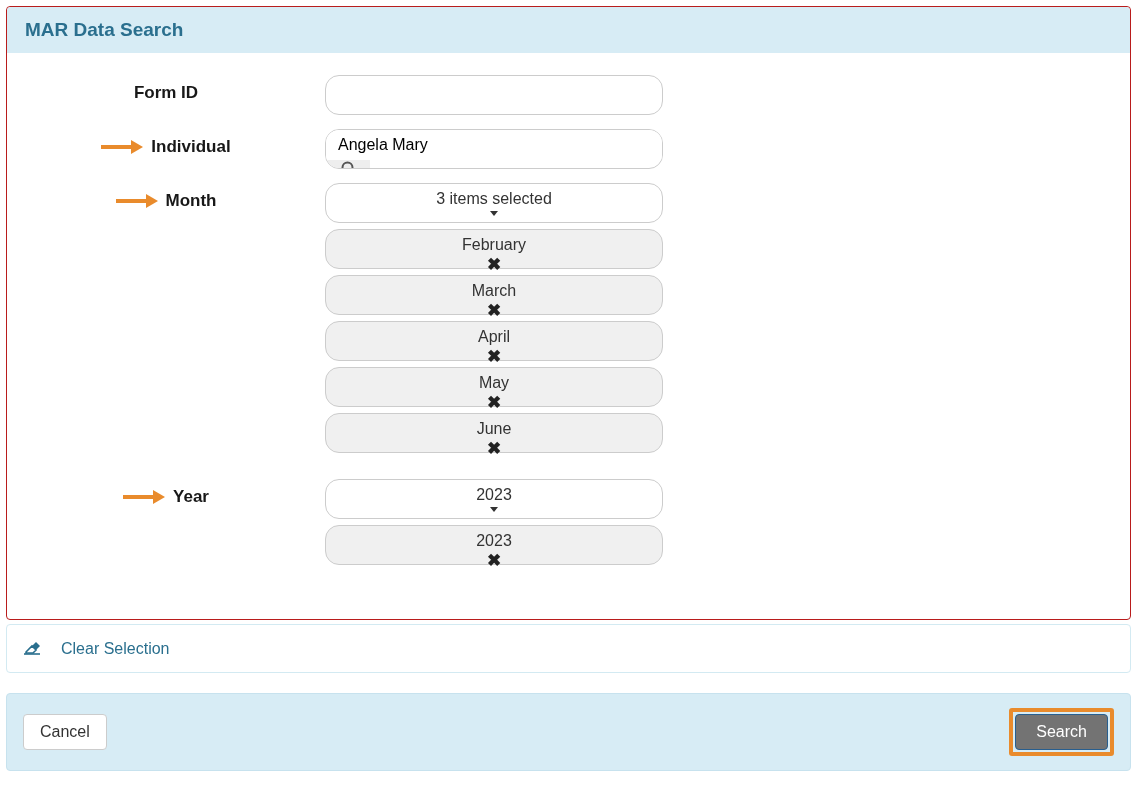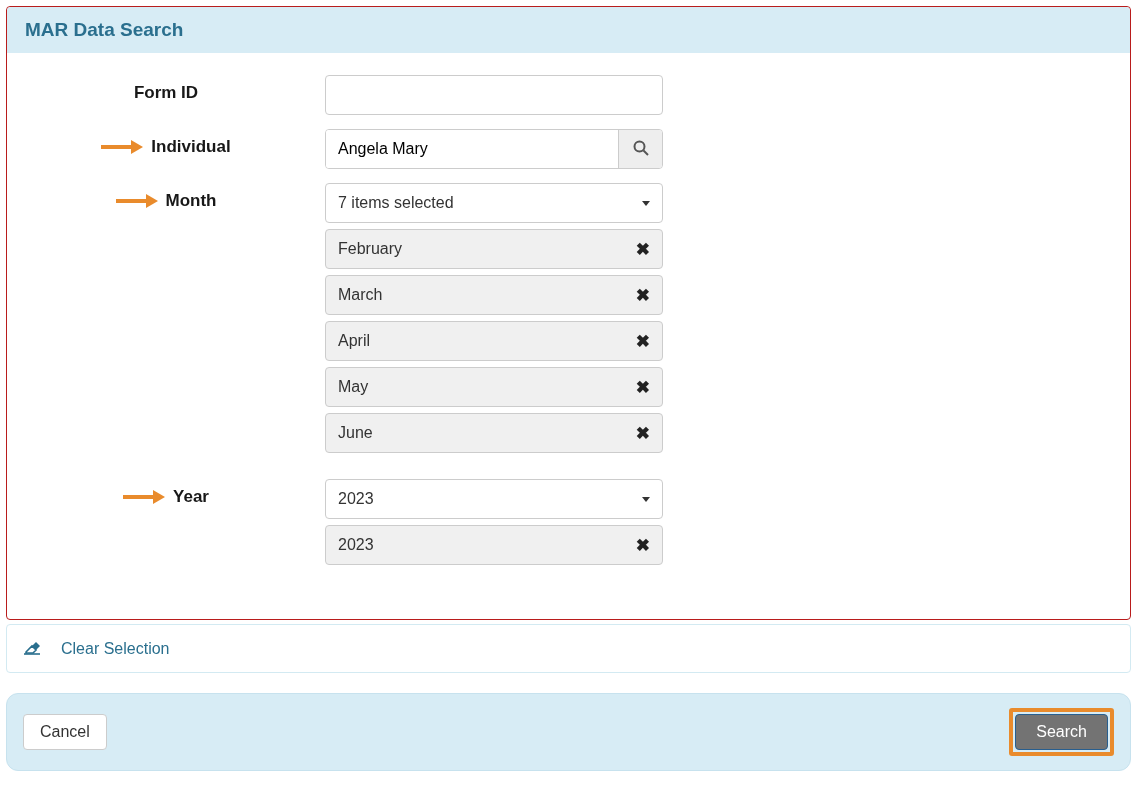--- a/index.html
+++ b/index.html
@@ -46,23 +46,24 @@
     display: flex;
     justify-content: center;
     align-items: center;
   }
   .field-col {
     width: 338px;
   }
   .text-input, .lookup, .select-btn, .tag {
     font-size: 16px;
     border: 1px solid #ccc;
-    border-radius: 4px;
+    border-radius: 14px;
     background: #fff;
     width: 100%;
+    flex-direction: column;
   }
   .text-input {
     height: 40px;
     padding: 6px 12px;
   }
   .lookup {
     display: flex;
     height: 40px;
     overflow: hidden;
   }
@@ -134,21 +135,21 @@
   .clear-link {
     color: #2a6f8e;
     cursor: pointer;
     font-size: 16px;
   }
   .eraser-icon { color: #2a6f8e; }
 
   .action-bar {
     background: #d7ecf5;
     border: 1px solid #c7e2ee;
-    border-radius: 12px;
+    border-radius: 4px;
     padding: 14px 16px;
     display: flex;
     align-items: center;
     justify-content: space-between;
   }
   .btn {
     font-size: 16px;
     padding: 8px 16px;
     border-radius: 4px;
     cursor: pointer;
@@ -218,21 +219,21 @@
         <span class="arrow">
           <svg width="42" height="14" viewBox="0 0 42 14">
               <line x1="0" y1="7" x2="30" y2="7" stroke="#e98b2c" stroke-width="4"></line>
               <polygon points="30,0 42,7 30,14" fill="#e98b2c"></polygon>
             </svg>
         </span>
         <span>Month</span>
       </div>
       <div class="field-col">
         <div class="select-btn">
-          <span>7 items selected</span>
+          <span>3 items selected</span>
           <span class="caret"></span>
         </div>
         <div class="tag">
           <span>February</span>
           <span class="tag-close">✖</span>
         </div>
         <div class="tag">
           <span>March</span>
           <span class="tag-close">✖</span>
         </div>

